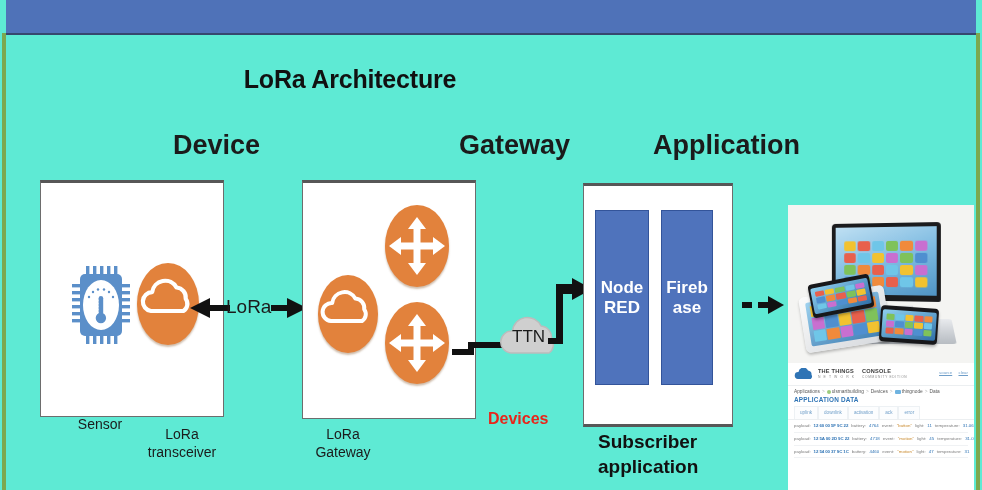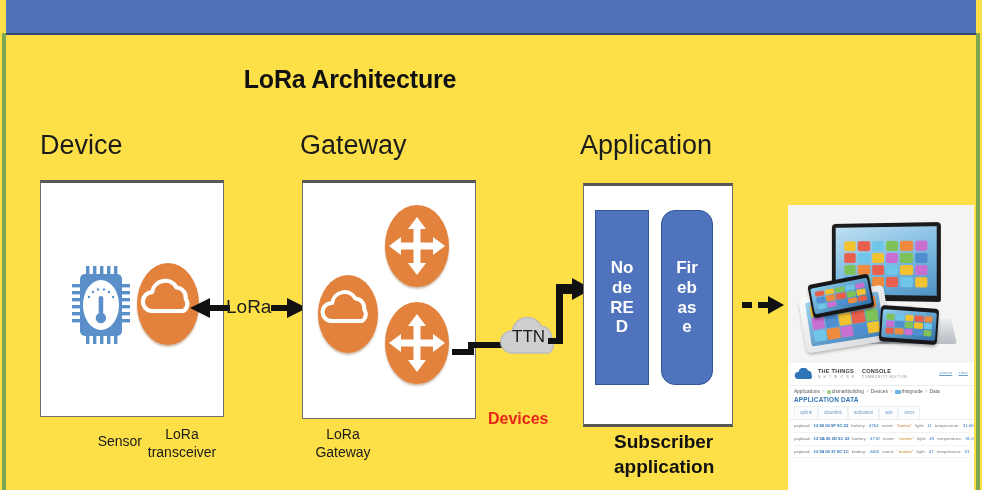--- a/index.html
+++ b/index.html
@@ -7,21 +7,21 @@
     background: #ffffff;
   }
   body {
     width: 982px; height: 490px;
     font-family: "Liberation Sans", sans-serif;
     overflow: hidden;
   }
   #slide {
     position: relative;
     width: 982px; height: 490px;
-    background: #fde047;
+    background: #5eead4;
     box-sizing: border-box;
   }
   
   .top-band {
     position: absolute; left: 6px; top: 0; width: 970px; height: 33px;
     background: #4F72B8;
     border-bottom: 2px solid #36486e;
   }
   .edge-left {
     position: absolute; left: 2px; top: 33px; width: 4px; height: 457px;
@@ -34,21 +34,22 @@
   
   .slide-title {
     position: absolute; left: 0; top: 65px; width: 700px;
     text-align: center;
     font-size: 25px; font-weight: bold; color: #111;
     letter-spacing: -0.2px;
   }
   .col-title {
     position: absolute; top: 130px;
     font-size: 27px; color: #1b1b1b;
-    text-align: left;
+    text-align: right;
+    font-weight: bold;
   }
   #title-device   { left: 40px;  width: 220px; }
   #title-gateway  { left: 300px; width: 270px; }
   #title-app      { left: 580px; width: 220px; }
 
   
   .box {
     position: absolute;
     background: #ffffff;
     border: 1.5px solid #6d6d6d;
@@ -114,40 +115,40 @@
     position: absolute;
     background: #4F73BC;
     border: 1px solid #33549a;
     color: #ffffff;
     font-size: 17px; font-weight: bold;
     text-align: center;
     line-height: 1.15;
     display: flex; align-items: center; justify-content: center;
     box-sizing: border-box;
     word-break: break-all;
-    padding: 0 12px;
+    padding: 0 2px;
   }
   #node-red { left: 595px; top: 210px; width: 54px; height: 175px; }
-  #firebase { left: 661px; top: 210px; width: 52px; height: 175px; border-radius: 14px; }
+  #firebase { left: 661px; top: 210px; width: 52px; height: 175px; }
 
   
   .caption {
     position: absolute;
     font-size: 14px; color: #1b1b1b;
     text-align: center; line-height: 1.25;
   }
-  #cap-sensor      { left: 58px;  top: 433px; width: 84px; text-align: right; }
+  #cap-sensor      { left: 58px;  top: 416px; width: 84px; }
   #cap-transceiver { left: 136px; top: 426px; width: 92px; }
   #cap-gateway     { left: 303px; top: 426px; width: 80px; }
   #cap-udp         { left: 382px; top: 423px; width: 76px; }
 
   .caption-bold {
     position: absolute;
     font-size: 19px; font-weight: bold; color: #111;
-    text-align: left; line-height: 1.3; margin-left: 16px;
+    text-align: left; line-height: 1.3;
   }
   #cap-subscriber { left: 598px; top: 430px; width: 180px; }
 
   
   #app-to-shot {
     position: absolute; left: 742px; top: 294px; width: 44px; height: 22px;
   }
   #app-to-shot svg { display:block; width:100%; height:100%; }
 
   

